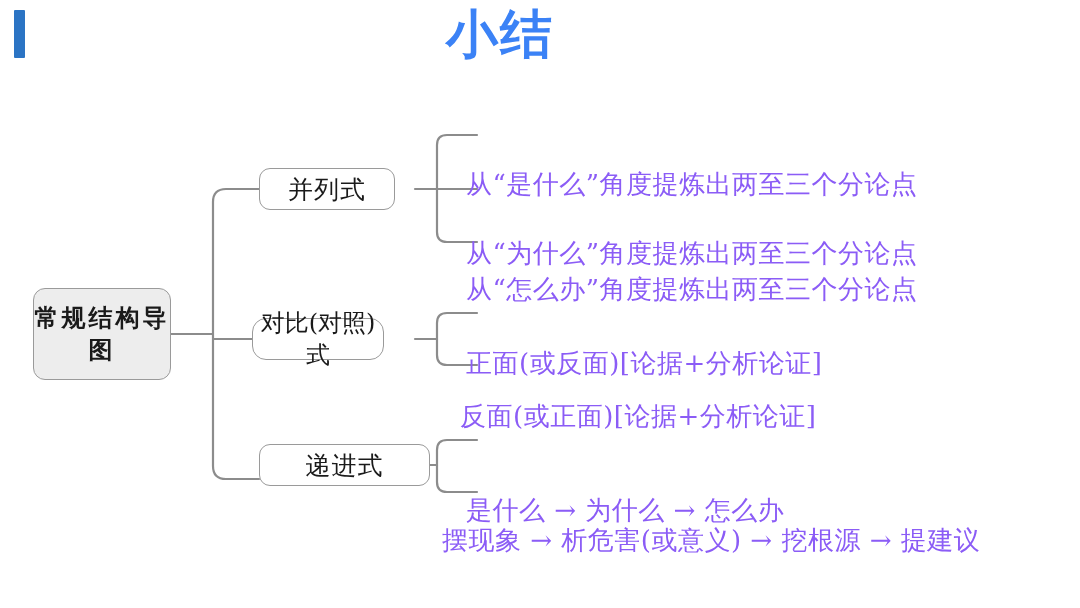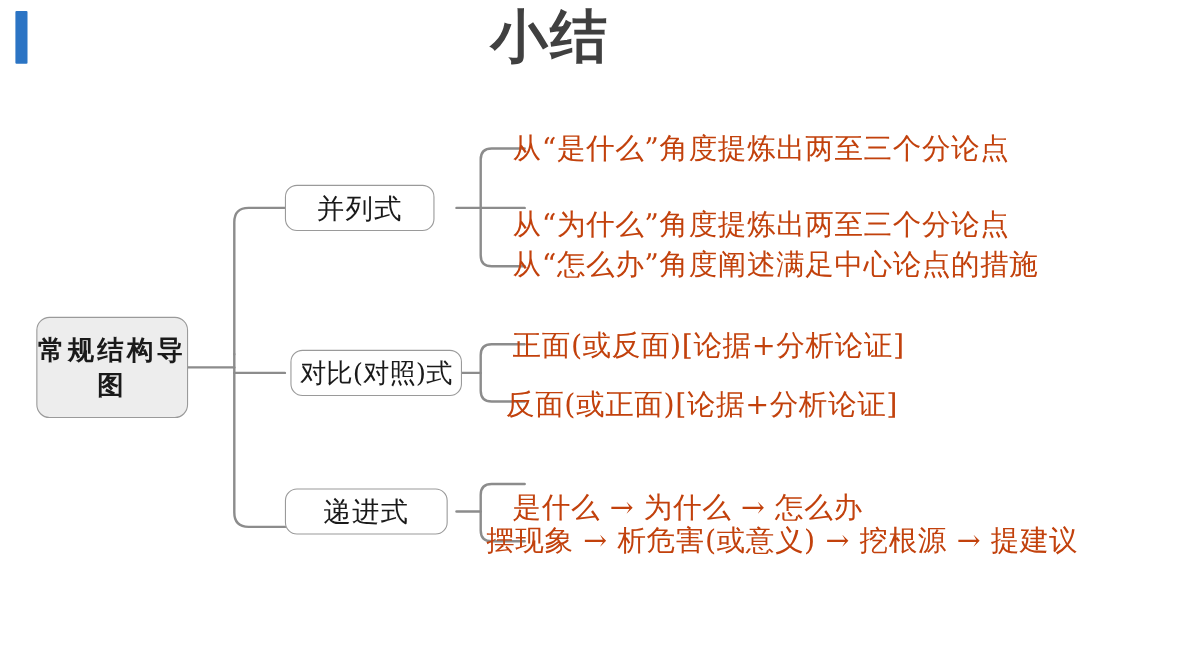--- a/index.html
+++ b/index.html
@@ -29,21 +29,21 @@
   #page-title {
     position: absolute;
     left: 0;
     top: 6px;
     width: 1000px;
     text-align: center;
     font-family: "DejaVu Sans", "Liberation Sans", sans-serif;
     font-weight: 700;
     font-size: 52px;
     letter-spacing: 2px;
-    color: #404040;
+    color: #3b82f6;
     line-height: 1.1;
   }
 
   
   #connectors {
     position: absolute;
     left: 0;
     top: 0;
     width: 1080px;
     height: 608px;
@@ -76,31 +76,32 @@
   }
   .branch-node {
     background: #ffffff;
     border-radius: 11px;
     font-weight: 400;
     font-size: 25px;
     letter-spacing: 1px;
     height: 42px;
   }
   #branch-node-0 { left: 259px; top: 168px; width: 136px; }
-  #branch-node-1 { left: 264px; top: 318px; width: 156px; font-size: 24px; letter-spacing: 0px; }
-  #branch-node-2 { left: 259px; top: 444px; width: 148px; }
+  #branch-node-1 { left: 252px; top: 318px; width: 132px; font-size: 24px; letter-spacing: 0px; border-radius: 14px; }
+  #branch-node-2 { left: 259px; top: 444px; width: 171px; }
 
   
   .leaf {
     position: absolute;
     white-space: nowrap;
     font-size: 26px;
     line-height: 1;
     letter-spacing: 0.5px;
-    color: #c2410c;
+    color: #8b5cf6;
+    margin-top: 48px;
   }
 
   #leaf-0-0 { left: 466px; top: 123px; }
   #leaf-0-1 { left: 466px; top: 192px; }
   #leaf-0-2 { left: 466px; top: 228px; }
   #leaf-1-0 { left: 466px; top: 302px; }
   #leaf-1-1 { left: 460px; top: 355px; }
   #leaf-2-0 { left: 466px; top: 449px; }
   #leaf-2-1 { left: 442px; top: 479px; }
 </style>
@@ -134,19 +135,19 @@
 <div class="node" id="root-node">常规结构导图</div>
 
 <div class="node branch-node" id="branch-node-0">并列式</div>
 
 <div class="node branch-node" id="branch-node-1">对比(对照)式</div>
 
 <div class="node branch-node" id="branch-node-2">递进式</div>
 
 <div class="leaf" id="leaf-0-0">从“是什么”角度提炼出两至三个分论点</div>
 <div class="leaf" id="leaf-0-1">从“为什么”角度提炼出两至三个分论点</div>
-<div class="leaf" id="leaf-0-2">从“怎么办”角度阐述满足中心论点的措施</div>
+<div class="leaf" id="leaf-0-2">从“怎么办”角度提炼出两至三个分论点</div>
 
 <div class="leaf" id="leaf-1-0">正面(或反面)[论据+分析论证]</div>
 <div class="leaf" id="leaf-1-1">反面(或正面)[论据+分析论证]</div>
 
 <div class="leaf" id="leaf-2-0">是什么 → 为什么 → 怎么办</div>
 <div class="leaf" id="leaf-2-1">摆现象 → 析危害(或意义) → 挖根源 → 提建议</div>
 
 </body></html>

